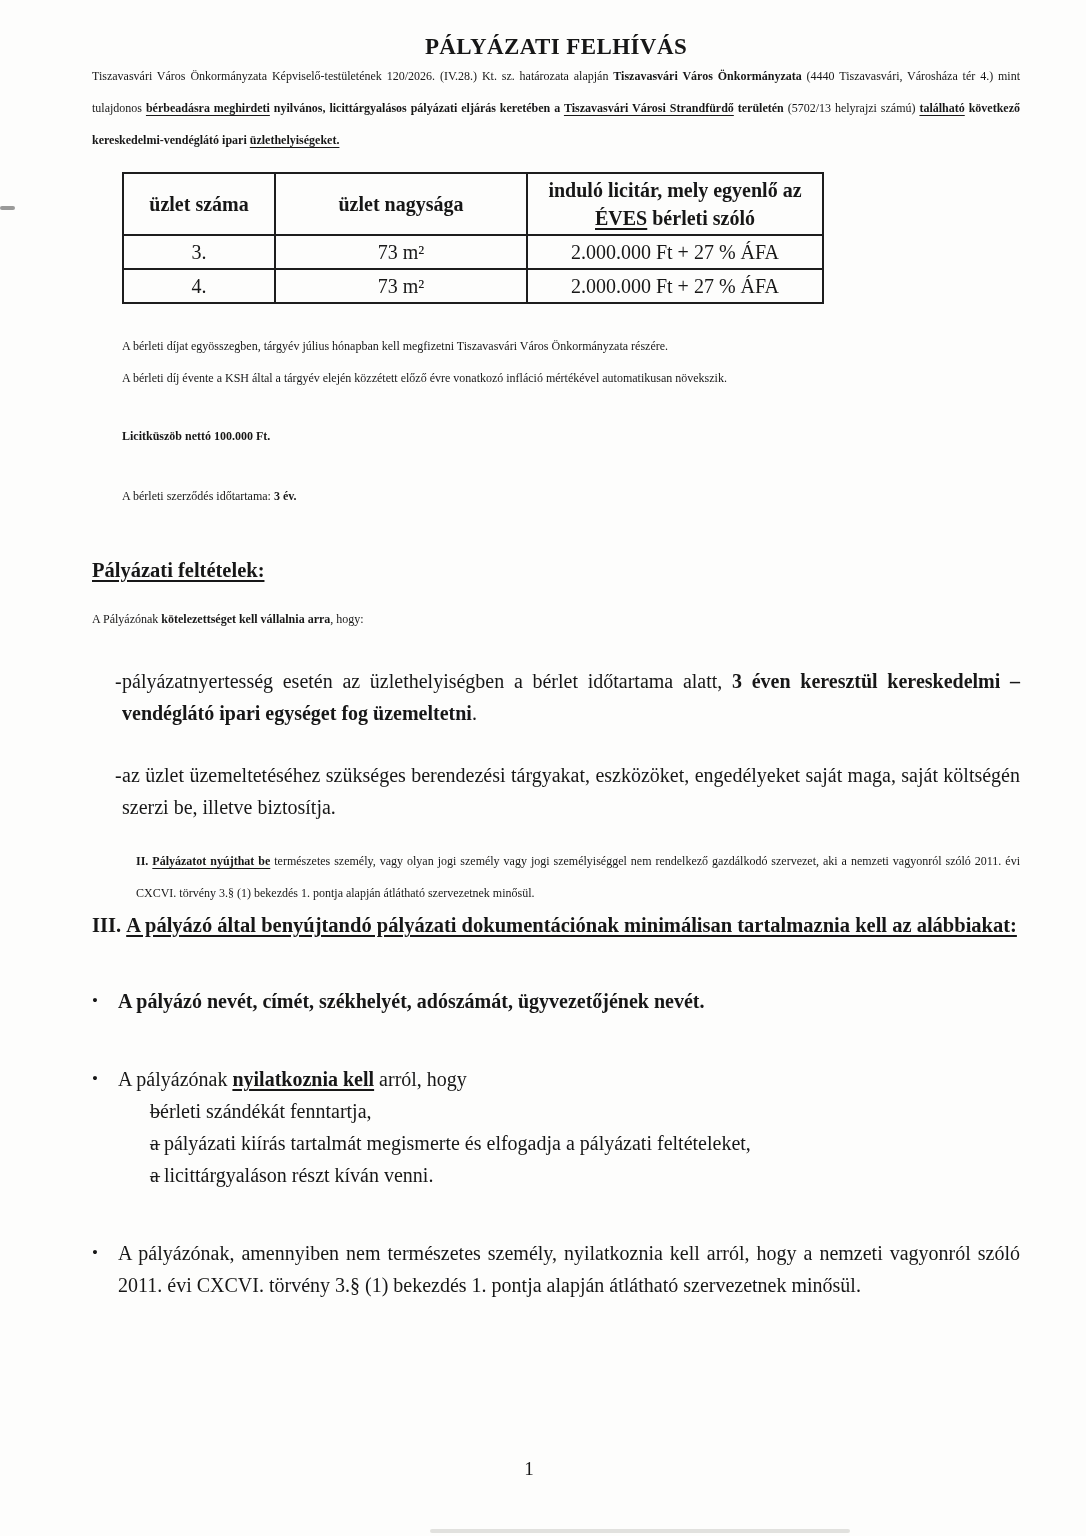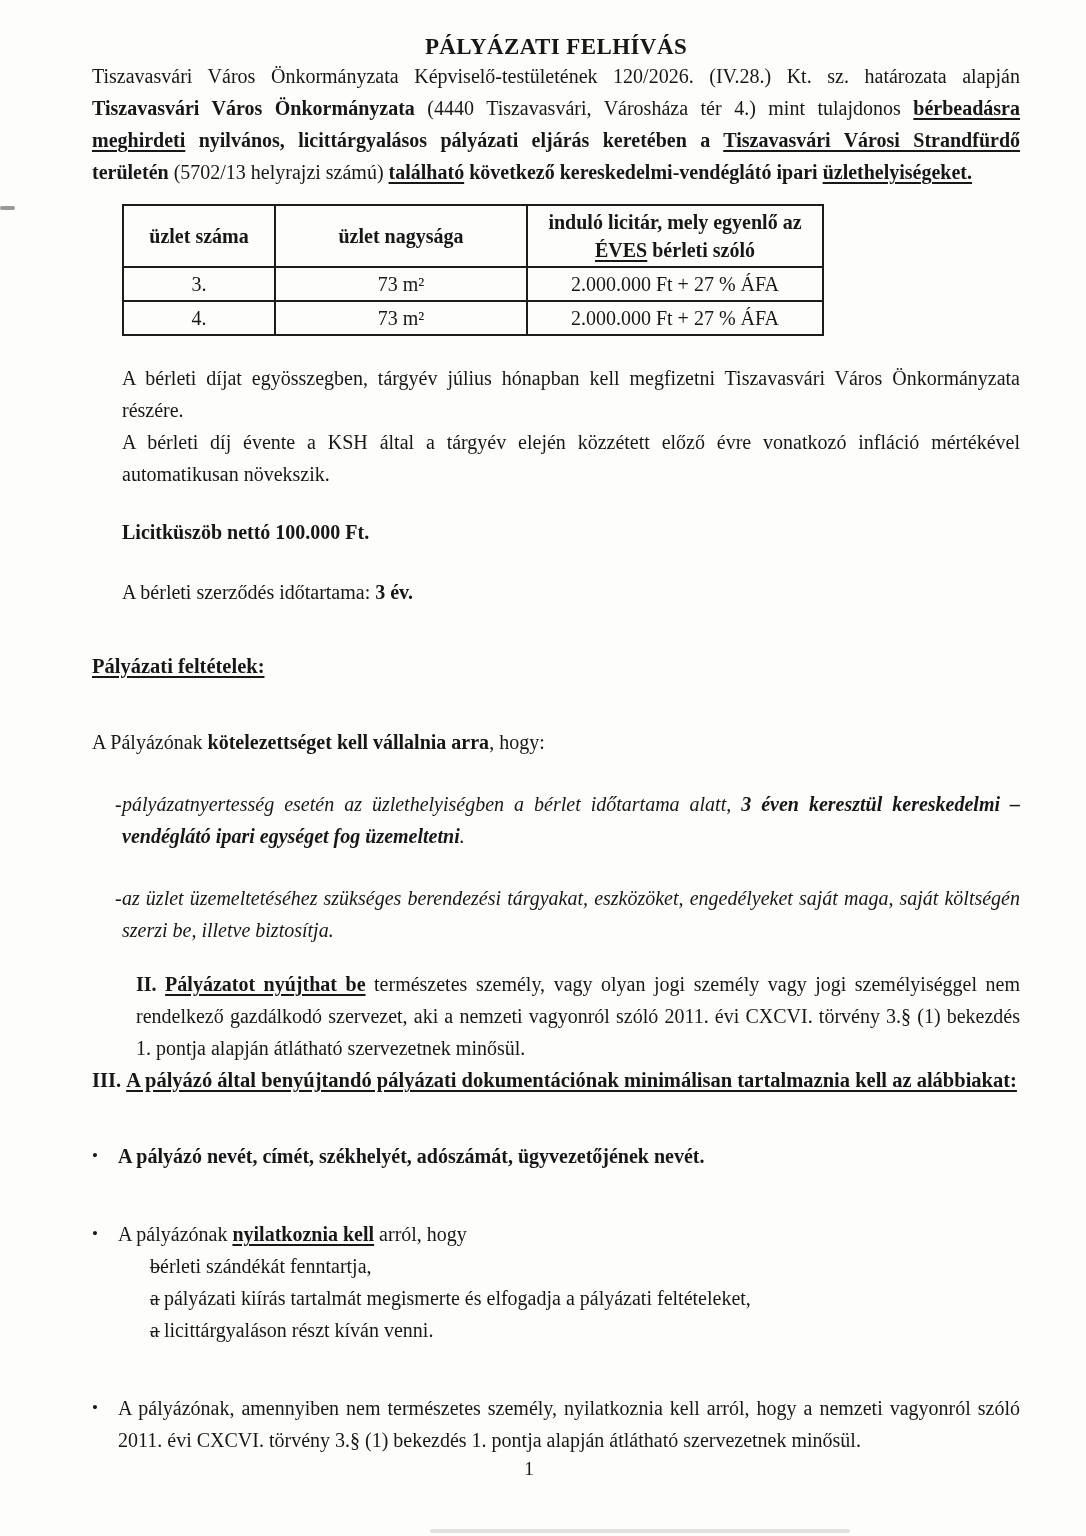--- a/index.html
+++ b/index.html
@@ -17,21 +17,21 @@
 
   .doc-title {
     text-align:center; font-weight:bold; font-size:23px;
     letter-spacing:.4px;
   }
   .doc-subtitle {
     text-align:center; font-weight:bold; font-size:21px;
     margin-top:32px;
   }
 
-  .body-txt { font-size:20px; line-height:32px; }
+  .body-txt { font-size:12px; line-height:32px; }
   .just { text-align:justify; }
   .b { font-weight:bold; }
   .u { text-decoration:underline; text-underline-offset:3px; }
 
   .sec-heading {
     font-size:20.5px; font-weight:bold; text-decoration:underline;
     text-underline-offset:3px; line-height:32px;
   }
   .mt-heading1 { margin-top:26px; }
 
@@ -47,21 +47,21 @@
   table.offer th { font-weight:bold; }
   .col-num { width:152px; } .col-size { width:252px; } .col-price { width:296px; }
 
   .indent { margin-left:30px; }
 
   
   .li { display:flex; font-size:20px; line-height:32px; }
   .li .marker { flex:0 0 auto; }
   .dash-item { margin-top:30px; }
   .dash-item .marker { width:30px; padding-left:23px; }
-  .dash-item .li-text { flex:1; text-align:justify;font-style:italic; }
+  .dash-item .li-text { flex:1; text-align:justify; }
   .bullet-item .marker { width:26px; font-size:17px; }
   .bullet-item .li-text { flex:1; text-align:justify; }
   .sub-item .marker { width:35px; padding-left:58px; }
   .sub-item .li-text { flex:1; }
 
   .page-number {
     position:absolute; left:0; right:28px; bottom:56px;
     text-align:center; font-size:19px;
   }
 
@@ -116,21 +116,21 @@
     </table>
 
     <div class="indent">
       <p class="body-txt just" style="margin-top:26px;">A bérleti díjat egyösszegben, tárgyév július hónapban kell megfizetni Tiszavasvári Város Önkormányzata részére.</p>
       <p class="body-txt just">A bérleti díj évente a KSH által a tárgyév elején közzétett előző évre vonatkozó infláció mértékével automatikusan növekszik.</p>
       <p class="body-txt b" style="margin-top:26px;">Licitküszöb nettó 100.000 Ft.</p>
       <p class="body-txt" style="margin-top:28px;"><span>A bérleti szerződés időtartama: </span><span class="b">3 év.</span></p>
     </div>
 
     <div class="sec-heading" style="margin-top:42px;">Pályázati feltételek:</div>
-    <p class="body-txt" style="margin-top:44px;"><span>A Pályázónak </span><span class="b">kötelezettséget kell vállalnia arra</span><span>, hogy:</span></p>
+    <p class="body-txt" style="margin-top:17px;"><span>A Pályázónak </span><span class="b">kötelezettséget kell vállalnia arra</span><span>, hogy:</span></p>
 
     <div class="li dash-item">
       <span class="marker">-</span>
       <span class="li-text"><span>pályázatnyertesség esetén az üzlethelyiségben a bérlet időtartama alatt, </span><span class="b">3 éven keresztül kereskedelmi – vendéglátó ipari egységet fog üzemeltetni</span><span>.</span></span>
     </div>
     <div class="li dash-item">
       <span class="marker">-</span>
       <span class="li-text"><span>az üzlet üzemeltetéséhez szükséges berendezési tárgyakat, eszközöket, engedélyeket saját maga, saját költségén szerzi be, illetve biztosítja.</span></span>
     </div>
 

